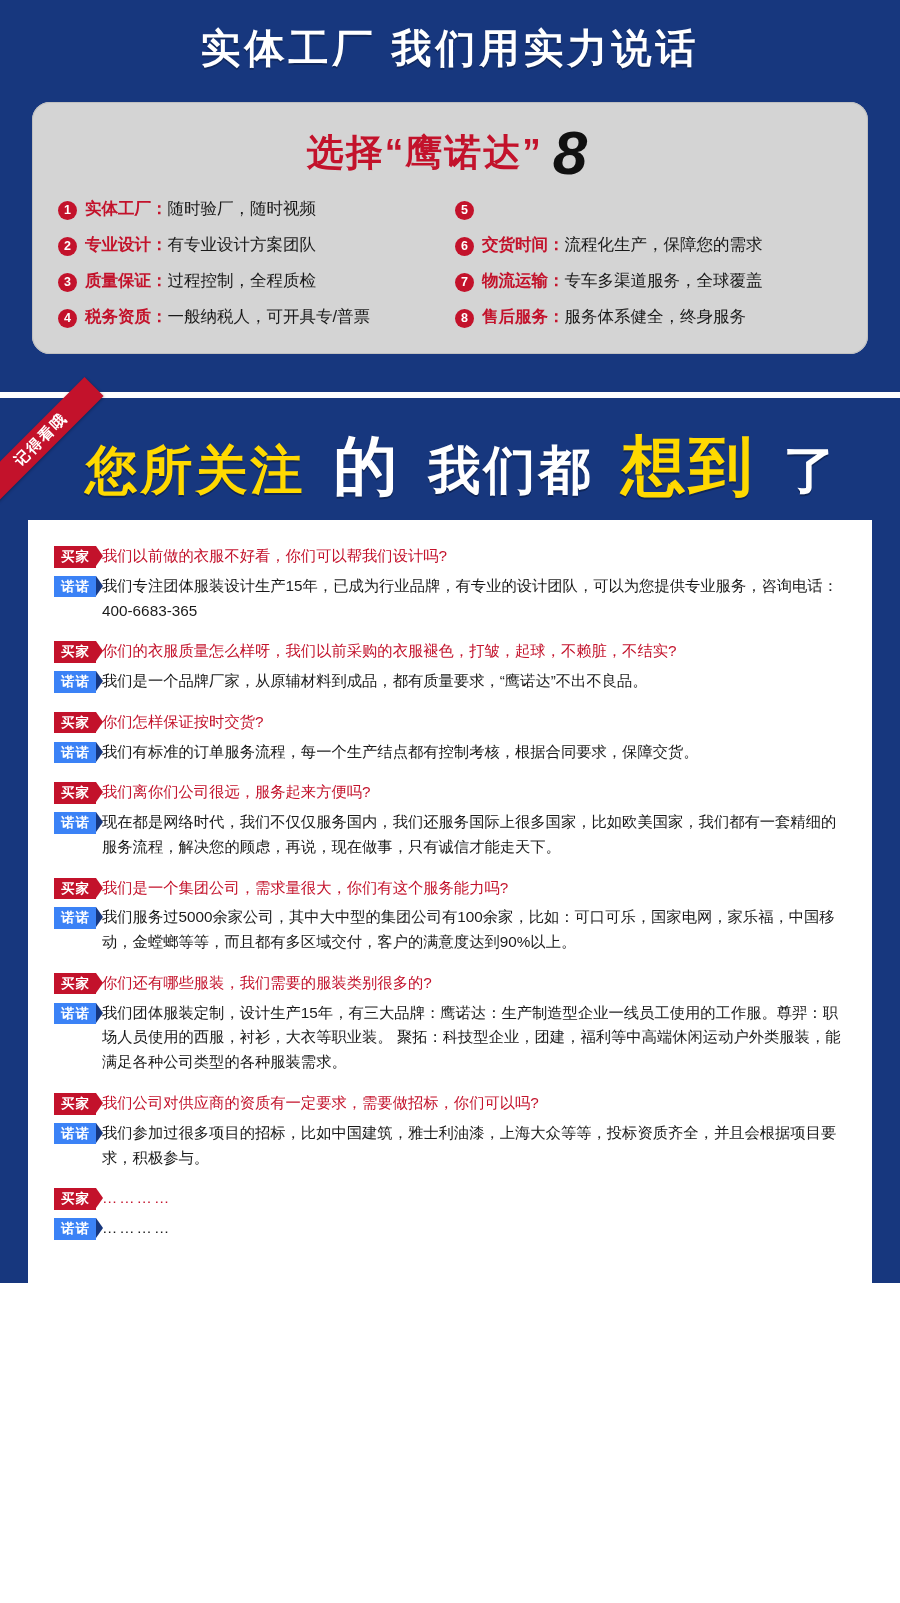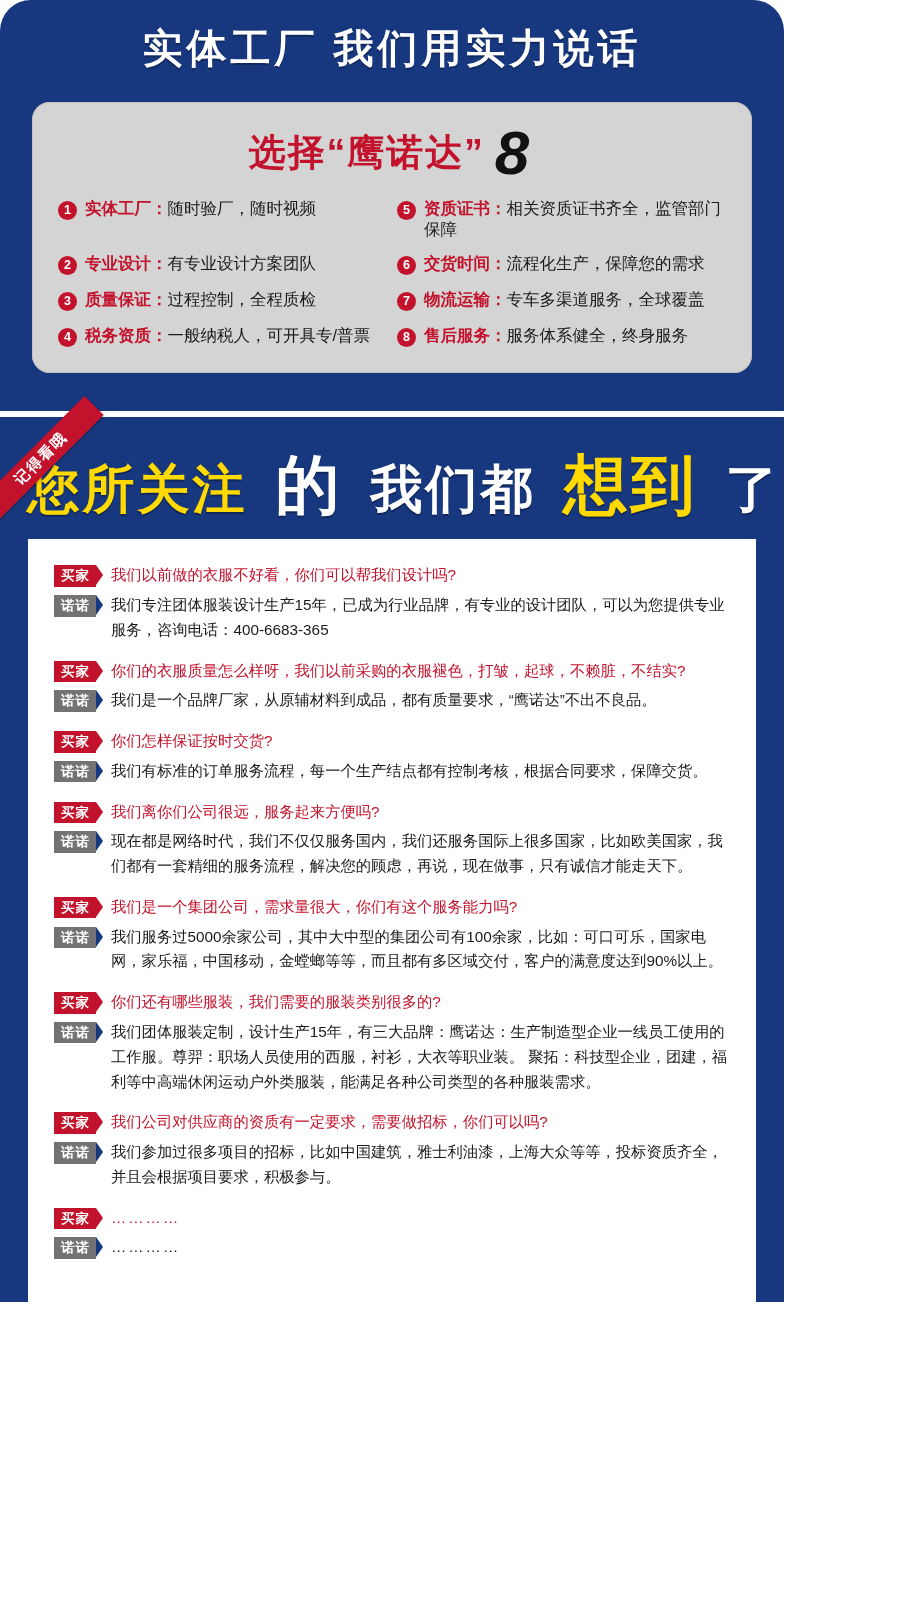--- a/index.html
+++ b/index.html
@@ -6,26 +6,25 @@
     margin: 0;
     padding: 0;
     background: #ffffff;
   }
   body {
     width: 900px;
     font-family: "Liberation Sans", "DejaVu Sans", sans-serif;
     -webkit-font-smoothing: antialiased;
   }
   .page {
-    width: 784px;
+    width: 900px;
     min-height: 1603px;
     position: relative;
     background: #ffffff;
     overflow: hidden;
-    border-radius: 31px;
   }
 
   
   .sec1 {
     background: #17377e;
     padding: 18px 0 22px 0;
     position: relative;
   }
   .sec1-title {
     text-align: center;
@@ -154,21 +153,20 @@
     background: #ffffff;
     margin: 0 28px;
     padding: 24px 26px 26px 26px;
   }
   .qa-block {
     margin-bottom: 16px;
   }
   .qa-line {
     display: flex;
     align-items: flex-start;
-    gap: 9px;
     margin-bottom: 5px;
   }
   .tag {
     flex: 0 0 auto;
     position: relative;
     color: #ffffff;
     font-size: 13.5px;
     font-weight: bold;
     line-height: 1;
     padding: 4px 6px 4px 7px;
@@ -180,21 +178,21 @@
     position: absolute;
     right: -7px;
     top: 0;
     width: 0;
     height: 0;
     border-top: 10.5px solid transparent;
     border-bottom: 10.5px solid transparent;
   }
   .tag-q { background: #c3122b; }
   .tag-q::after { border-left: 7px solid #c3122b; }
-  .tag-a { background: #737373; }
+  .tag-a { background: #3b82f6; }
   .tag-a::after { border-left: 7px solid #17377e; }
 
   .qa-text {
     font-size: 15.3px;
     line-height: 1.62;
     padding-left: 6px;
   }
   .q-text { color: #c3122b; }
   .a-text { color: #1a1a1a; }
   .dots { letter-spacing: 2px; }
@@ -225,21 +223,20 @@
         <span class="rh-num">8</span>
       </div>
 
       <div class="reasons-grid">
         <div class="reason">
           <span class="reason-num">1</span>
           <span><span class="reason-k">实体工厂：</span><span class="reason-v">随时验厂，随时视频</span></span>
         </div>
         <div class="reason">
           <span class="reason-num">5</span>
-          <span><span class="reason-k">资质证书：</span><span class="reason-v">相关资质证书齐全，监管部门保障</span></span>
         </div>
         <div class="reason">
           <span class="reason-num">2</span>
           <span><span class="reason-k">专业设计：</span><span class="reason-v">有专业设计方案团队</span></span>
         </div>
         <div class="reason">
           <span class="reason-num">6</span>
           <span><span class="reason-k">交货时间：</span><span class="reason-v">流程化生产，保障您的需求</span></span>
         </div>
         <div class="reason">

